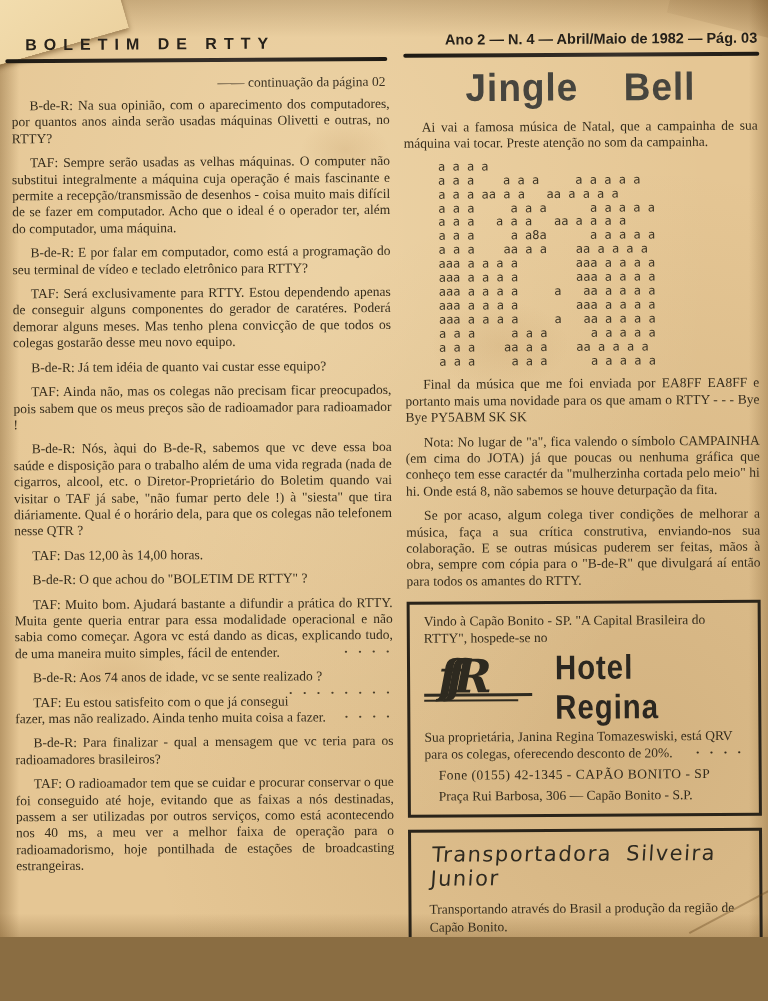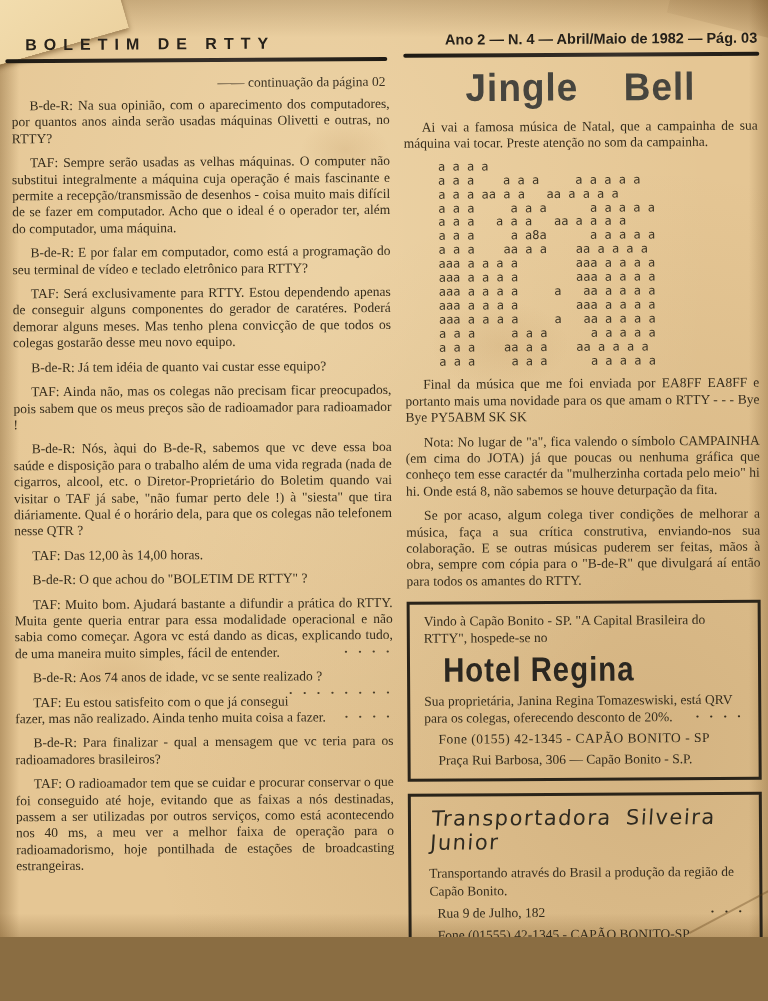--- a/index.html
+++ b/index.html
@@ -141,20 +141,25 @@
 
       <div>
           <p class="para"><span>Final da música que me foi enviada por EA8FF EA8FF e portanto mais uma novidade para os que amam o RTTY - - - Bye Bye PY5ABM SK SK</span><span class="dots"></span></p>
           <p class="para"><span>Nota: No lugar de "a", fica valendo o símbolo CAMPAINHA (em cima do JOTA) já que poucas ou nenhuma gráfica que  conheço tem esse  caractér da "mulherzinha cortada pelo meio" hi hi.  Onde está 8, não sabemos se houve deturpação da fita.</span><span class="dots"></span></p>
           <p class="para"><span>Se por acaso, algum colega tiver condições de melhorar a música,  faça a sua crítica construtiva, enviando-nos sua colaboração. E se outras músicas puderem ser feitas, mãos à obra, sempre com cópia para o "B-de-R" que divulgará aí então para todos os amantes do RTTY.</span><span class="dots"></span></p>
         </div>
 
       <div class="adbox">
         <div class="hotel-intro">Vindo à Capão Bonito - SP. "A Capital Brasileira do RTTY", hospede-se no</div>
         <div class="hotel-row">
+          <div class="hotel-logo">
+            <span class="mono">ffR</span>
+            <span class="bar1"></span>
+            <span class="bar2"></span>
+          </div>
           <div class="hotel-name">Hotel Regina</div>
         </div>
         <div class="hotel-text"><span>Sua proprietária, Janina Regina Tomazeswiski, está QRV para os colegas, oferecendo desconto de 20%.</span><span class="dots">· · · ·</span></div>
         <div class="ad-line caps">Fone (0155) 42-1345 - CAPÃO BONITO - SP</div>
         <div class="ad-line">Praça Rui Barbosa, 306 — Capão Bonito - S.P.</div>
       </div>
 
       <div class="adbox">
         <div class="transp-title">Transportadora Silveira Junior</div>
         <div class="transp-text">Transportando através do Brasil a produção da região de Capão Bonito.</div>

